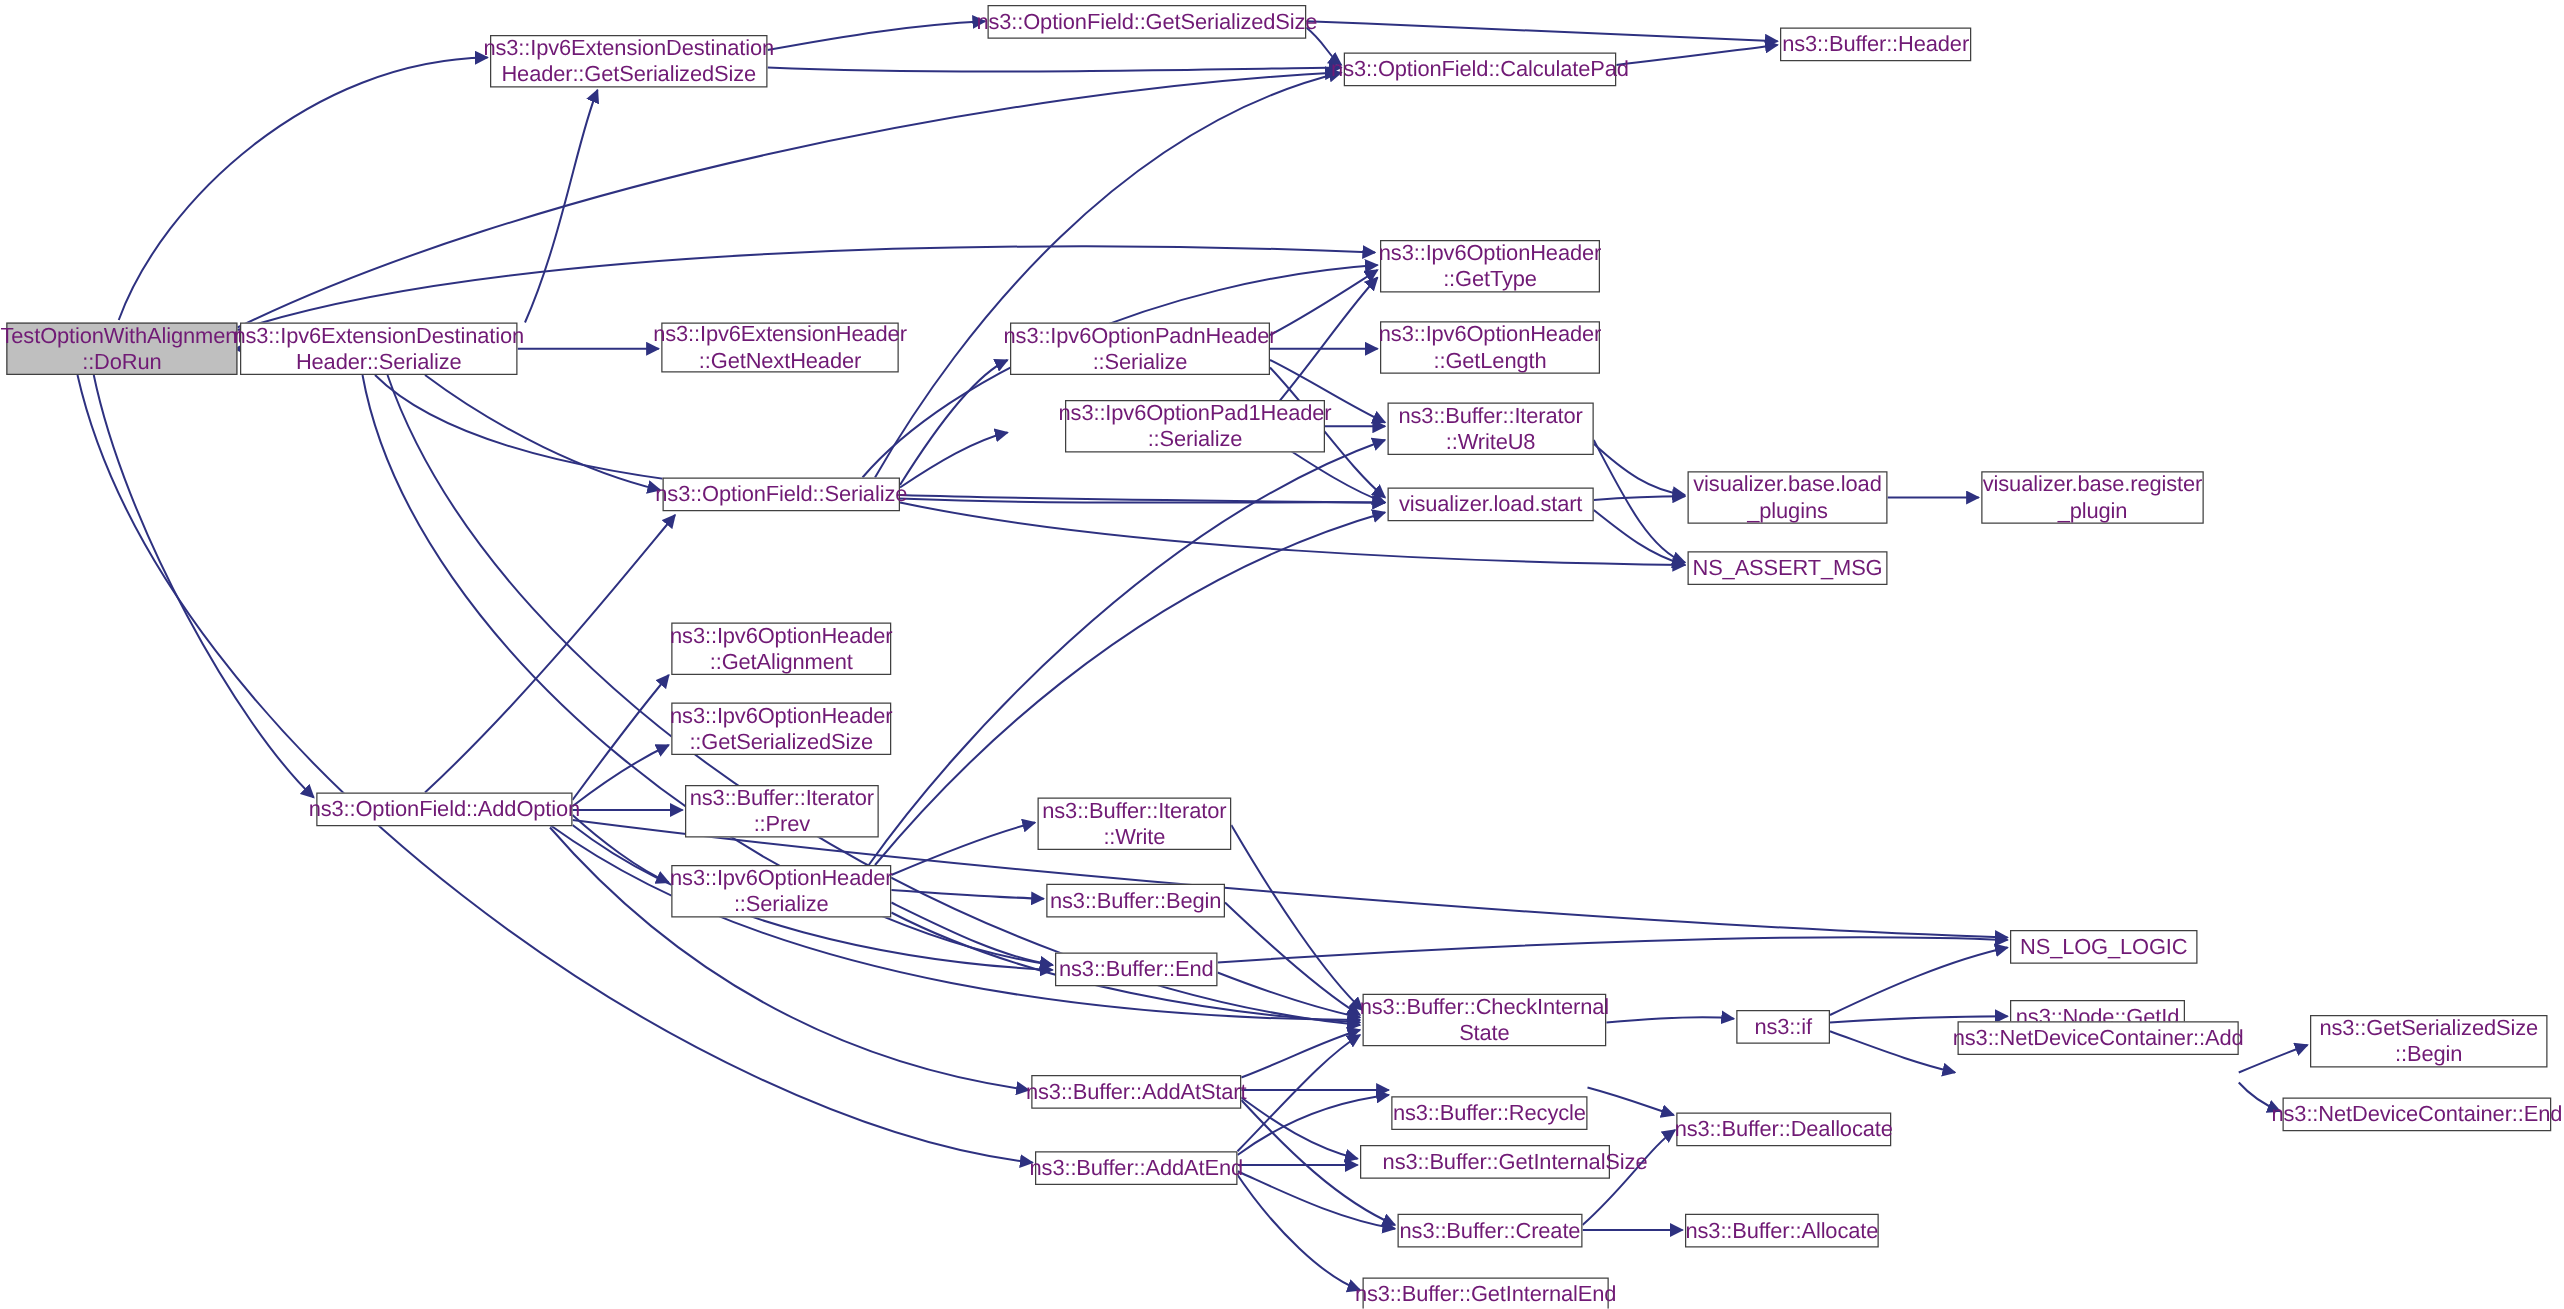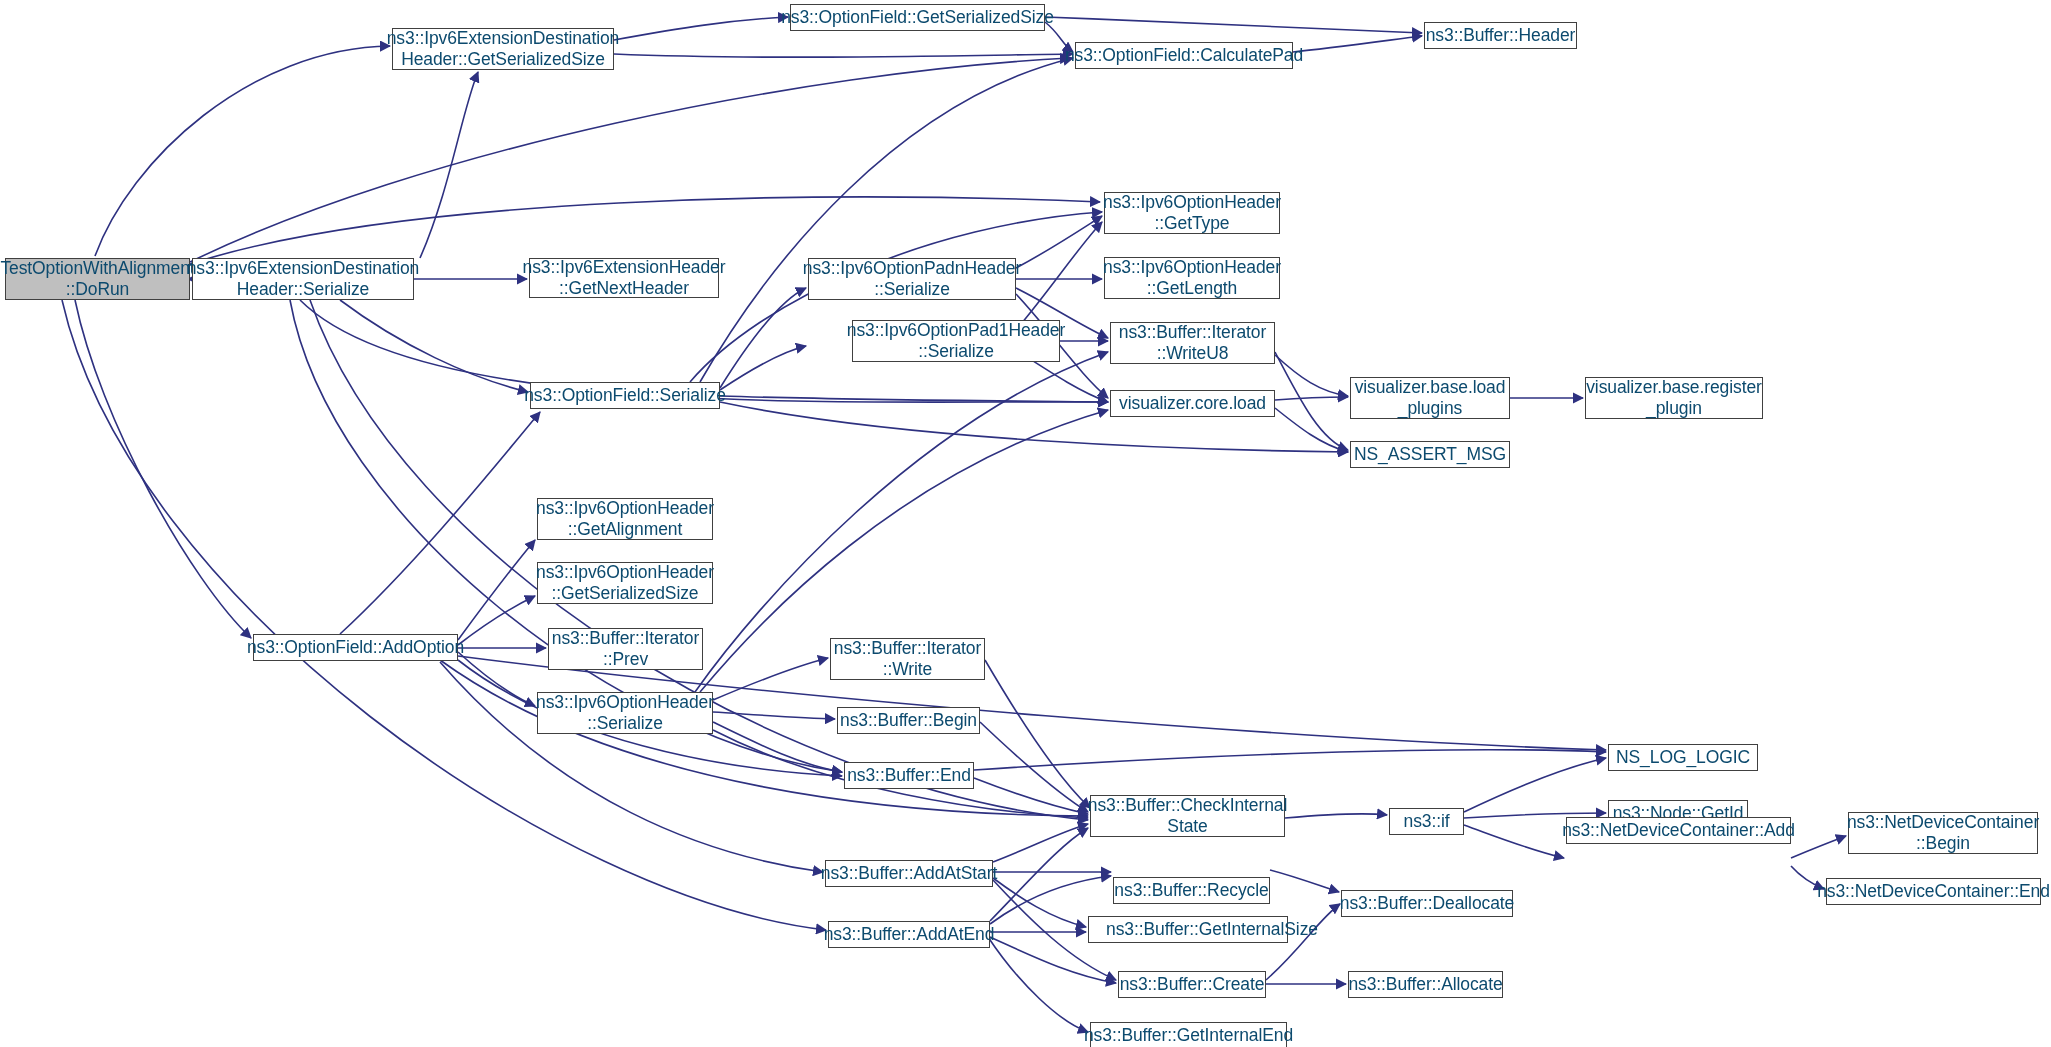--- a/index.html
+++ b/index.html
@@ -6,21 +6,21 @@
   body{font-family:"Liberation Sans",sans-serif;}
   #canvas{position:relative;width:2051px;height:1047px;background:#fff;overflow:hidden;}
   #edges{position:absolute;left:0;top:0;width:2051px;height:1047px;}
   .node{
     position:absolute;
     box-sizing:border-box;
     background:#ffffff;
     border:1.5px solid #404040;
     display:flex;align-items:center;justify-content:center;
     text-align:center;
-    color:#0c4a6e;
+    color:#701a75;
     font-size:17.5px;
     line-height:1.18;
     letter-spacing:-0.1px;
     white-space:pre-line;
     z-index:5;
   }
   .node.root{background:#bfbfbf;border-color:#404040;}
 </style>
 </head>
 <body>
@@ -123,21 +123,21 @@
 ::GetNextHeader</span></div>
       <div class="node" style="left: 808px; top: 258px; width: 208px; height: 42px;"><span>ns3::Ipv6OptionPadnHeader
 ::Serialize</span></div>
       <div class="node" style="left: 1104px; top: 257px; width: 176px; height: 42px;"><span>ns3::Ipv6OptionHeader
 ::GetLength</span></div>
       <div class="node" style="left: 808px; top: 320px; width: 208px; height: 42px; margin-left: 44px;"><span>ns3::Ipv6OptionPad1Header
 ::Serialize</span></div>
       <div class="node" style="left: 1110px; top: 322px; width: 165px; height: 42px;"><span>ns3::Buffer::Iterator
 ::WriteU8</span></div>
       <div class="node" style="left: 530px; top: 382px; width: 190px; height: 27px; text-align: center;"><span>ns3::OptionField::Serialize</span></div>
-      <div class="node" style="left: 1110px; top: 390px; width: 165px; height: 27px;"><span>visualizer.core.load</span></div>
+      <div class="node" style="left: 1110px; top: 390px; width: 165px; height: 27px;"><span>visualizer.load.start</span></div>
       <div class="node" style="left: 1350px; top: 377px; width: 160px; height: 42px;"><span>visualizer.base.load
 _plugins</span></div>
       <div class="node" style="left: 1585px; top: 377px; width: 178px; height: 42px;"><span>visualizer.base.register
 _plugin</span></div>
       <div class="node" style="left: 1350px; top: 441px; width: 160px; height: 27px;"><span>NS_ASSERT_MSG</span></div>
       <div class="node" style="left: 537px; top: 498px; width: 176px; height: 42px;"><span>ns3::Ipv6OptionHeader
 ::GetAlignment</span></div>
       <div class="node" style="left: 537px; top: 562px; width: 176px; height: 42px;"><span>ns3::Ipv6OptionHeader
 ::GetSerializedSize</span></div>
       <div class="node" style="left: 548px; top: 628px; width: 155px; height: 42px;"><span>ns3::Buffer::Iterator
@@ -148,21 +148,21 @@
       <div class="node" style="left: 830px; top: 638px; width: 155px; height: 42px;"><span>ns3::Buffer::Iterator
 ::Write</span></div>
       <div class="node" style="left: 837px; top: 707px; width: 143px; height: 27px;"><span>ns3::Buffer::Begin</span></div>
       <div class="node" style="left: 844px; top: 762px; width: 130px; height: 27px;"><span>ns3::Buffer::End</span></div>
       <div class="node" style="left: 1090px; top: 795px; width: 195px; height: 42px;"><span>ns3::Buffer::CheckInternal
 State</span></div>
       <div class="node" style="left: 1389px; top: 808px; width: 75px; height: 27px;"><span>ns3::if</span></div>
       <div class="node" style="left: 1608px; top: 744px; width: 150px; height: 27px; align-items: center;"><span>NS_LOG_LOGIC</span></div>
       <div class="node" style="left: 1608px; top: 800px; width: 140px; height: 27px;"><span>ns3::Node::GetId</span></div>
       <div class="node" style="left: 1566px; top: 817px; width: 225px; height: 27px;"><span>ns3::NetDeviceContainer::Add</span></div>
-      <div class="node" style="left: 1848px; top: 812px; width: 190px; height: 42px;"><span>ns3::NetDeviceContainer
+      <div class="node" style="left: 1848px; top: 812px; width: 190px; height: 42px;"><span>ns3::GetSerializedSize
 ::Begin</span></div>
       <div class="node" style="left: 1826px; top: 878px; width: 215px; height: 27px;"><span>ns3::NetDeviceContainer::End</span></div>
       <div class="node" style="left: 825px; top: 860px; width: 168px; height: 27px;"><span>ns3::Buffer::AddAtStart</span></div>
       <div class="node" style="left: 828px; top: 921px; width: 162px; height: 27px;"><span>ns3::Buffer::AddAtEnd</span></div>
       <div class="node" style="left: 1113px; top: 860px; width: 157px; height: 27px; margin-top: 17px;"><span>ns3::Buffer::Recycle</span></div>
       <div class="node" style="left: 1088px; top: 916px; width: 200px; height: 27px; padding-left: 48px;"><span>ns3::Buffer::GetInternalSize</span></div>
       <div class="node" style="left: 1118px; top: 971px; width: 148px; height: 27px;"><span>ns3::Buffer::Create</span></div>
       <div class="node" style="left: 1090px; top: 1022px; width: 197px; height: 27px;"><span>ns3::Buffer::GetInternalEnd</span></div>
       <div class="node" style="left: 1341px; top: 890px; width: 172px; height: 27px;"><span>ns3::Buffer::Deallocate</span></div>
       <div class="node" style="left: 1348px; top: 971px; width: 155px; height: 27px;"><span>ns3::Buffer::Allocate</span></div>

